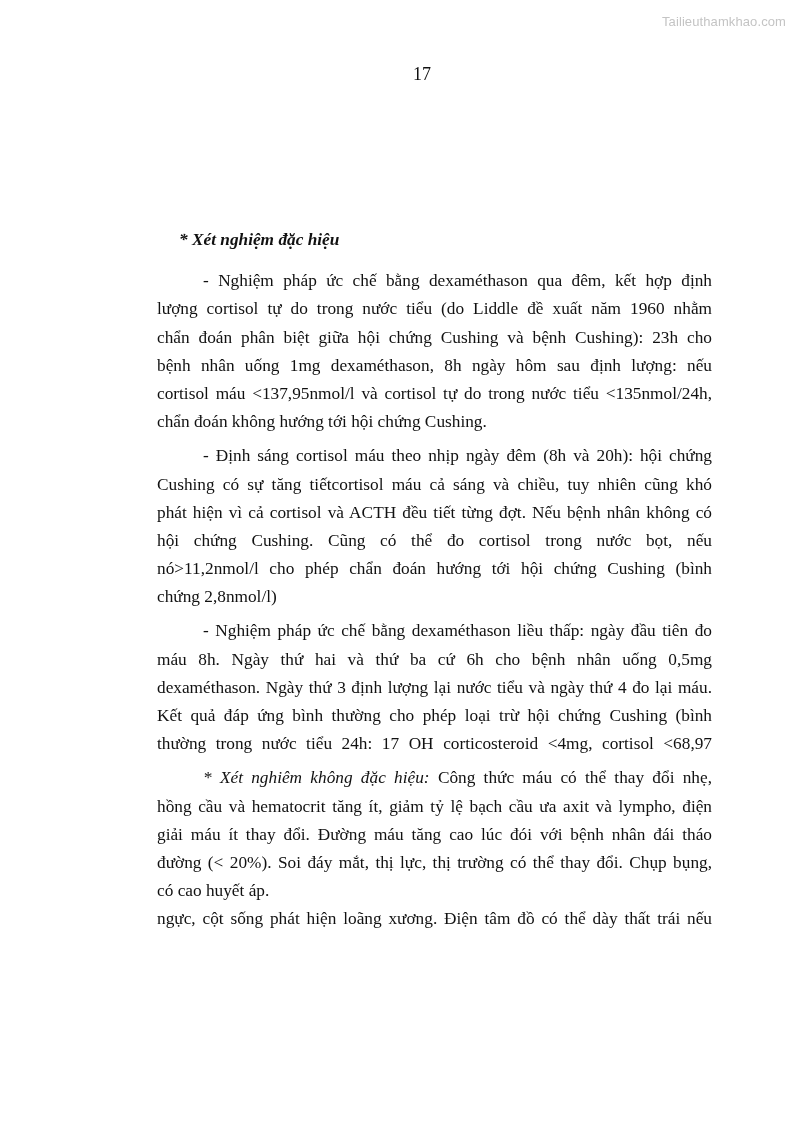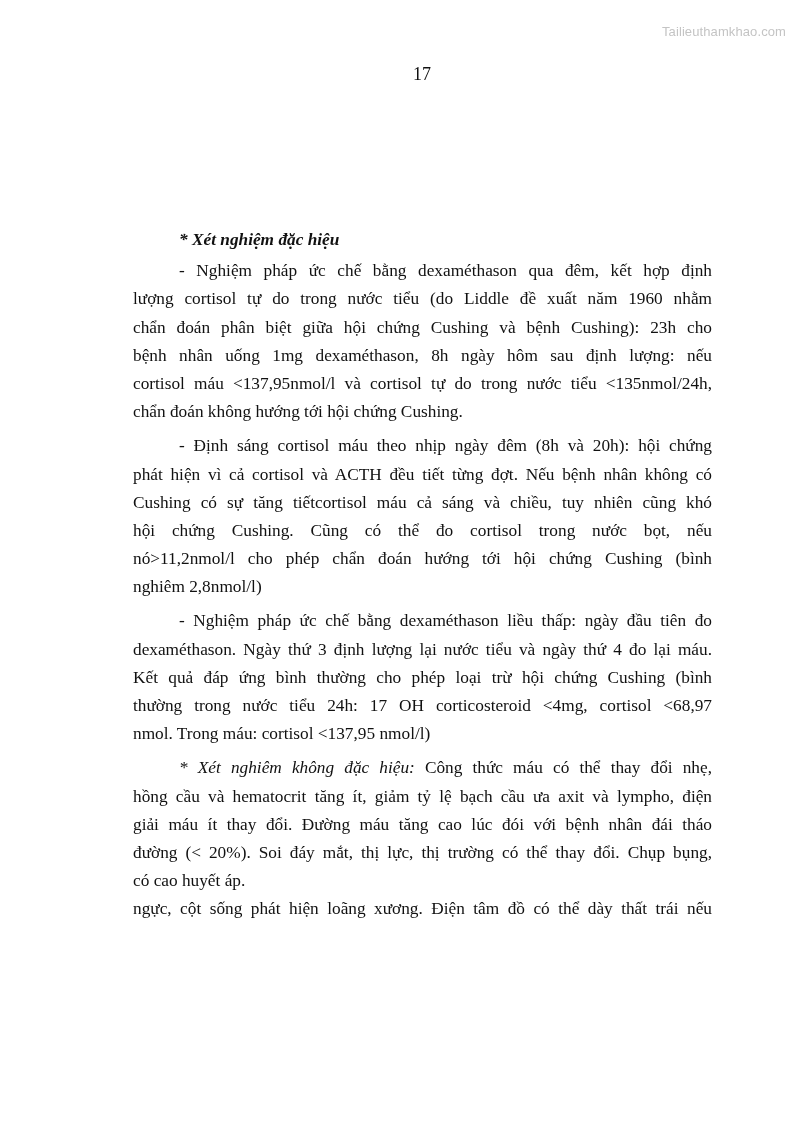--- a/index.html
+++ b/index.html
@@ -10,21 +10,21 @@
   body {
     width: 794px;
     height: 1123px;
     position: relative;
     overflow: hidden;
     font-family: "Liberation Serif", "DejaVu Serif", serif;
     color: #111111;
   }
   .watermark {
     position: absolute;
-    top: 24px;
+    top: 14px;
     right: 8px;
     font-family: "Liberation Sans", "DejaVu Sans", sans-serif;
     font-size: 13px;
     color: #c4c4c4;
     letter-spacing: 0.1px;
   }
   .page-number {
     position: absolute;
     top: 64px;
     left: 0;
@@ -37,24 +37,25 @@
     left: 133px;
     top: 226px;
     width: 579px;
     font-size: 17.3px;
     line-height: 28.2px;
   }
   .heading {
     padding-left: 46px;
     font-weight: bold;
     font-style: italic;
-    margin-bottom: 3px;
+    margin-bottom: 13px;
   }
   .para {
     margin-bottom: 6px;
+    margin-left: 24px;
   }
   .line {
     display: block;
     text-align: justify;
     text-align-last: justify;
     white-space: nowrap;
     height: 28.2px;
   }
   .line.first { padding-left: 46px; }
   .line.last { text-align-last: left; }
@@ -75,33 +76,33 @@
     <span class="line first">- Nghiệm pháp ức chế bằng dexaméthason qua đêm, kết hợp định</span>
     <span class="line">lượng cortisol tự do trong nước tiểu (do Liddle đề xuất năm 1960 nhằm</span>
     <span class="line">chẩn đoán phân biệt giữa hội chứng Cushing và bệnh Cushing): 23h cho</span>
     <span class="line">bệnh nhân uống 1mg dexaméthason, 8h ngày hôm sau  định lượng: nếu</span>
     <span class="line">cortisol máu &lt;137,95nmol/l và cortisol tự do trong nước tiểu &lt;135nmol/24h,</span>
     <span class="line last">chẩn đoán không hướng tới hội chứng Cushing.</span>
   </div>
 
   <div class="para">
     <span class="line first">- Định sáng cortisol máu theo nhịp ngày đêm (8h và 20h): hội chứng</span>
+    <span class="line">Cushing có sự tăng tiếtcortisol máu cả sáng và chiều, tuy nhiên cũng khó</span>
     <span class="line">phát hiện vì cả cortisol và ACTH đều tiết từng đợt. Nếu bệnh nhân không có</span>
-    <span class="line">Cushing có sự tăng tiếtcortisol máu cả sáng và chiều, tuy nhiên cũng khó</span>
     <span class="line">hội chứng Cushing. Cũng có thể đo cortisol trong nước bọt, nếu</span>
     <span class="line">nó&gt;11,2nmol/l cho phép chẩn đoán hướng tới hội chứng Cushing (bình</span>
-    <span class="line last">nghiêm 2,8nmol/l)</span>
+    <span class="line last">chứng 2,8nmol/l)</span>
   </div>
 
   <div class="para">
     <span class="line first">- Nghiệm pháp ức chế bằng dexaméthason liều thấp: ngày đầu tiên đo</span>
+    <span class="line">máu 8h. Ngày thứ hai và thứ ba cứ 6h cho bệnh nhân uống 0,5mg</span>
     <span class="line">dexaméthason. Ngày thứ 3 định lượng lại nước tiểu và ngày thứ 4 đo lại máu.</span>
     <span class="line">Kết quả đáp ứng bình thường cho phép loại trừ hội chứng Cushing (bình</span>
     <span class="line">thường trong nước tiểu 24h: 17 OH corticosteroid &lt;4mg, cortisol &lt;68,97</span>
-    <span class="line last">nmol. Trong máu: cortisol &lt;137,95 nmol/l)</span>
   </div>
 
   <div class="para">
     <span class="line first"><span class="bi">* Xét nghiêm không đặc hiệu:</span><span> Công thức máu có thể thay đổi nhẹ,</span></span>
     <span class="line">hồng cầu và hematocrit tăng ít, giảm tỷ lệ bạch cầu ưa axit và lympho, điện</span>
     <span class="line">giải máu ít thay đổi. Đường máu tăng cao lúc đói với bệnh nhân đái tháo</span>
     <span class="line">đường (&lt; 20%). Soi đáy mắt, thị lực, thị trường có thể thay đổi. Chụp bụng,</span>
     <span class="line last">có cao huyết áp.</span>
     <span class="line">ngực, cột sống phát hiện loãng xương. Điện tâm đồ có thể dày thất trái nếu</span>
   </div>

